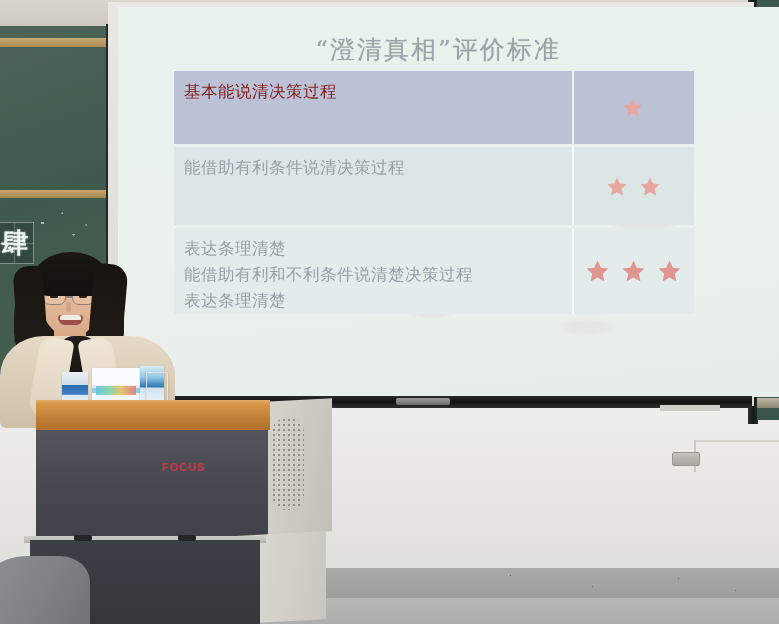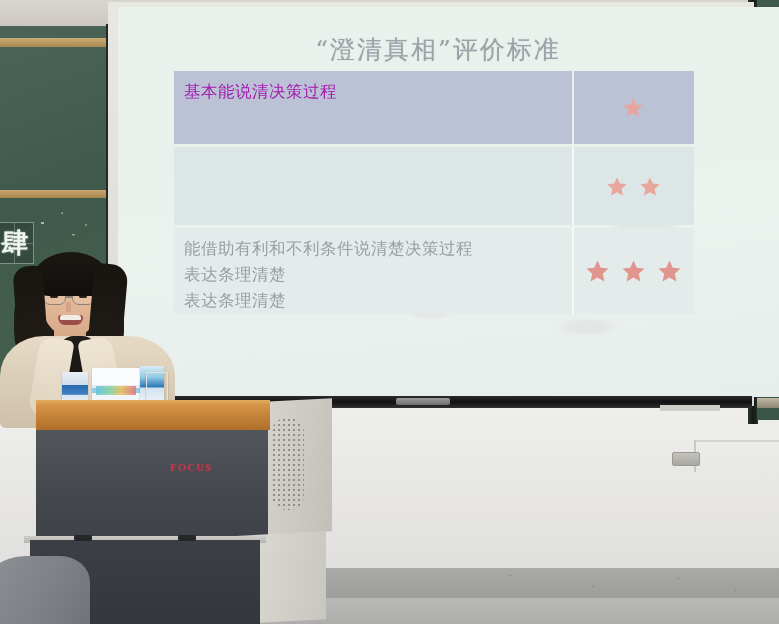--- a/index.html
+++ b/index.html
@@ -184,21 +184,21 @@
   .row.r3 .row-stars { background:#e3ecea; }
   .row .col-split {
     position:absolute; left:398px; top:0; width:2px; height:100%;
     background:rgba(255,255,255,.75);
   }
   .line {
     font-size:16.5px; line-height:26px; letter-spacing:.5px;
     color:#97a0a6; white-space:nowrap;
     font-family:"DejaVu Serif","Liberation Serif",serif;
   }
-  .row.r1 .line { color:#a21caf; }
+  .row.r1 .line { color:#7f1d1d; }
 
   .star { width:22px; height:21px; display:inline-block; position:relative; }
   .star svg { width:100%; height:100%; display:block; }
   .row.r3 .star { width:25px; height:24px; }
 
   
   .podium-top {
     position:absolute; left:36px; top:404px; width:234px; height:26px;
     background:linear-gradient(#d7974a,#c07f35 55%,#b0702a);
     border-radius:2px 2px 0 0;
@@ -218,24 +218,24 @@
   }
   .podium-grille {
     position:absolute; left:272px; top:418px; width:32px; height:92px;
     background-image:
       radial-gradient(1.3px 1.3px at 2px 2px, #8d8b85 55%, transparent 56%);
     background-size:5px 5px;
     border-radius:14px;
     opacity:.95;
   }
   .podium-logo {
-    position:absolute; left:170px; top:461px;
+    position:absolute; left:162px; top:461px;
     font-size:11px; font-weight:700; letter-spacing:1px;
     color:#c0394b;
-    font-family:Liberation Serif, serif;
+    font-family:Liberation Sans, sans-serif;
     text-shadow:0 0 2px rgba(190,60,80,.5);
     text-align:center;
   }
   .podium-lower {
     position:absolute; left:30px; top:540px; width:230px; height:84px;
     background:linear-gradient(#3c4046,#33373c);
   }
   .podium-lower-edge {
     position:absolute; left:24px; top:536px; width:242px; height:7px;
     background:linear-gradient(#cfcdc7,#b5b3ad);
@@ -434,40 +434,41 @@
             <span class="star">
               <svg viewBox="0 0 24 24">
                   <polygon points="12,1.6 15.3,8.7 23,9.5 17.3,14.8 18.9,22.4 12,18.5 5.1,22.4 6.7,14.8 1,9.5 8.7,8.7" fill="#e8a79e"></polygon>
                 </svg>
             </span>
           </div>
         </div>
 
         <div class="row r2">
           <div class="row-desc">
+            <div class="line">能借助有利条件说清决策过程</div>
           </div>
           <div class="col-split"></div>
           <div class="row-stars">
             <span class="star">
               <svg viewBox="0 0 24 24">
                   <polygon points="12,1.6 15.3,8.7 23,9.5 17.3,14.8 18.9,22.4 12,18.5 5.1,22.4 6.7,14.8 1,9.5 8.7,8.7" fill="#e8a79e"></polygon>
                 </svg>
             </span>
             <span class="star">
               <svg viewBox="0 0 24 24">
                   <polygon points="12,1.6 15.3,8.7 23,9.5 17.3,14.8 18.9,22.4 12,18.5 5.1,22.4 6.7,14.8 1,9.5 8.7,8.7" fill="#e8a79e"></polygon>
                 </svg>
             </span>
           </div>
         </div>
 
         <div class="row r3">
           <div class="row-desc">
+            <div class="line">表达条理清楚</div>
             <div class="line">能借助有利和不利条件说清楚决策过程</div>
-            <div class="line">表达条理清楚</div>
             <div class="line">表达条理清楚</div>
           </div>
           <div class="col-split"></div>
           <div class="row-stars">
             <span class="star">
               <svg viewBox="0 0 24 24">
                   <polygon points="12,1.6 15.3,8.7 23,9.5 17.3,14.8 18.9,22.4 12,18.5 5.1,22.4 6.7,14.8 1,9.5 8.7,8.7" fill="#e0958f"></polygon>
                 </svg>
             </span>
             <span class="star">

